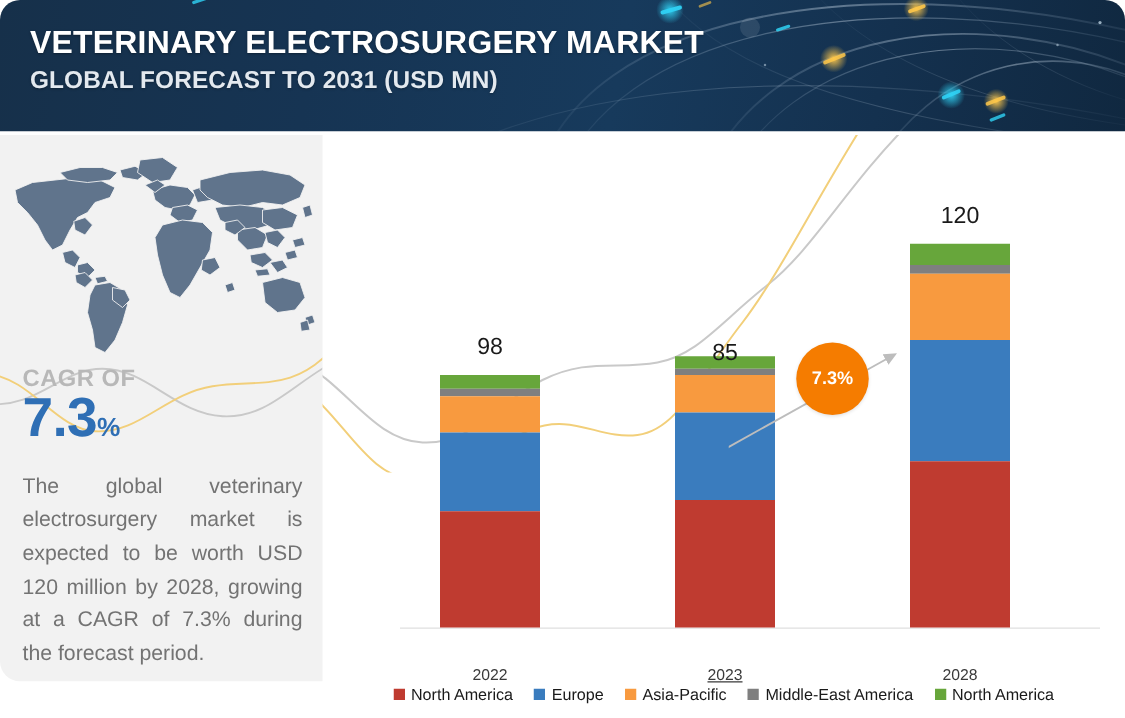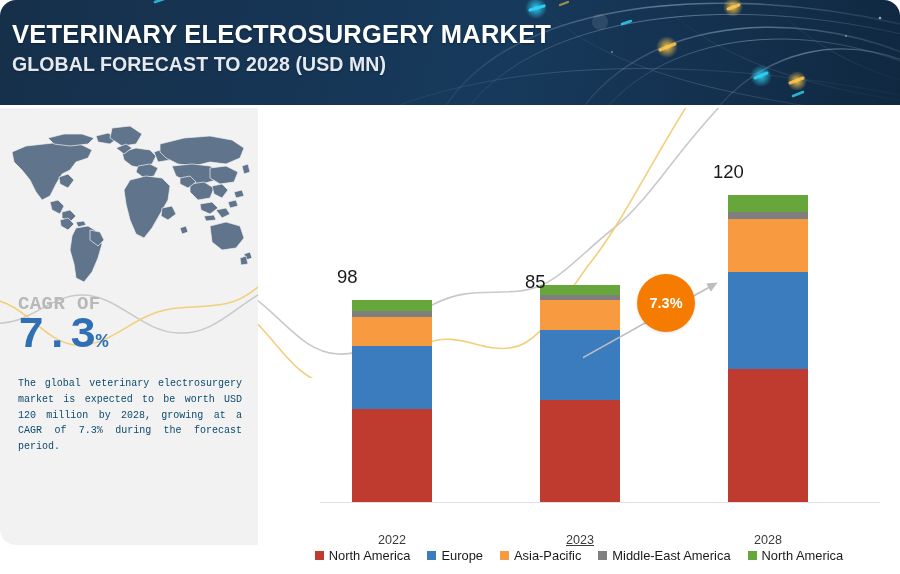--- a/index.html
+++ b/index.html
@@ -12,80 +12,79 @@
   #page { position:relative; width:900px; height:574px; background:#fff; }
 
   
   .header {
     position:absolute; left:0; top:0; width:900px; height:105px;
     background:linear-gradient(100deg,#16304a 0%,#163453 28%,#173a5c 55%,#14314f 78%,#102840 100%);
     border-top-left-radius:16px; border-top-right-radius:16px;
     overflow:hidden;
   }
   .header svg.arcs { position:absolute; left:0; top:0; width:900px; height:105px; }
-  .header-text { position:absolute; left:12px; top:21px; }
+  .header-text { position:absolute; left:24px; top:21px; }
   .h-title {
     font-size:25.5px; font-weight:bold; color:#ffffff;
     letter-spacing:0.2px; line-height:1.05;
     text-shadow:0 1px 2px rgba(0,0,0,.35);
   }
   .h-sub {
     margin-top:6px;
     font-size:19.5px; font-weight:bold; color:#e3e9ef;
     letter-spacing:0.1px; line-height:1.05;
     text-shadow:0 1px 2px rgba(0,0,0,.3);
   }
 
   
   .left-panel {
     position:absolute; left:0; top:108px; width:258px; height:437px;
     background:#f2f2f2;
     border-bottom-left-radius:16px;
     overflow:hidden;
-    font-family:Liberation Mono, monospace;
   }
   .map-wrap { position:absolute; left:4px; top:14px; width:250px; height:175px; }
   .map-wrap svg { width:100%; height:100%; }
   .waves-left { position:absolute; left:0; top:95px; width:258px; height:175px; }
 
   .cagr-block { position:absolute; left:18px; top:185px; }
   .cagr-of {
     font-size:19px; font-weight:bold; color:#b8b8b8; letter-spacing:0.4px;
   }
   .cagr-val {
     margin-top:-2px;
     font-size:44px; font-weight:bold; color:#2f6fb5; line-height:1;
     letter-spacing:-0.5px;
   }
   .cagr-pct { font-size:21px; font-weight:bold; color:#2f6fb5; }
 
   .body-copy {
     position:absolute; left:18px; top:268px; width:224px;
-    font-size:10px; line-height:1.58; color:#0c4a6e;
+    font-size:17px; line-height:1.58; color:#737373;
     text-align:justify; text-justify:inter-word;
   }
 
   
   .chart-area { position:absolute; left:258px; top:108px; width:642px; height:466px; }
   .chart-waves { position:absolute; left:0; top:0; width:642px; height:270px; }
 
   .plot { position:absolute; left:0; top:0; width:642px; height:400px; }
   .baseline {
     position:absolute; left:62px; top:394px; width:560px; height:1px;
     background:#e0e0e0;
   }
 
   .bar {
     position:absolute; bottom:0; width:80px;
     display:flex; flex-direction:column-reverse;
   }
   .seg { width:100%; }
 
   .bar-label {
-    position:absolute; width:110px; text-align:left;
+    position:absolute; width:110px; text-align:center;
     font-size:18.5px; color:#1a1a1a;
   }
   .x-label {
     position:absolute; top:425px; width:110px; text-align:center;
     font-size:12.6px; color:#3a3a3a;
   }
 
   
   .bubble {
     position:absolute; left:379px; top:166px;
@@ -159,21 +158,21 @@
         <circle cx="797" cy="81" r="10" fill="url(#glowg)"></circle>
         <circle cx="600" cy="22" r="8" fill="#ffffff" opacity="0.10"></circle>
         <circle cx="880" cy="18" r="1.3" fill="#cfe4f2" opacity="0.7"></circle>
         <circle cx="846" cy="36" r="1" fill="#cfe4f2" opacity="0.5"></circle>
         <circle cx="612" cy="52" r="1" fill="#cfe4f2" opacity="0.5"></circle>
       </g>
     </svg>
 
     <div class="header-text">
       <div class="h-title">VETERINARY ELECTROSURGERY MARKET</div>
-      <div class="h-sub">GLOBAL FORECAST TO 2028 (USD MN)</div>
+      <div class="h-sub">GLOBAL FORECAST TO 2031 (USD MN)</div>
     </div>
   </div>
 
   <div class="left-panel">
 
     <div class="map-wrap">
       <svg viewBox="0 0 250 175" preserveAspectRatio="xMidYMid meet">
         <g fill="#5f7governs"></g>
         <g fill="#5f7territ"></g>
         <g fill="#60748c" stroke="#f2f2f2" stroke-width="0.7" stroke-linejoin="round">

